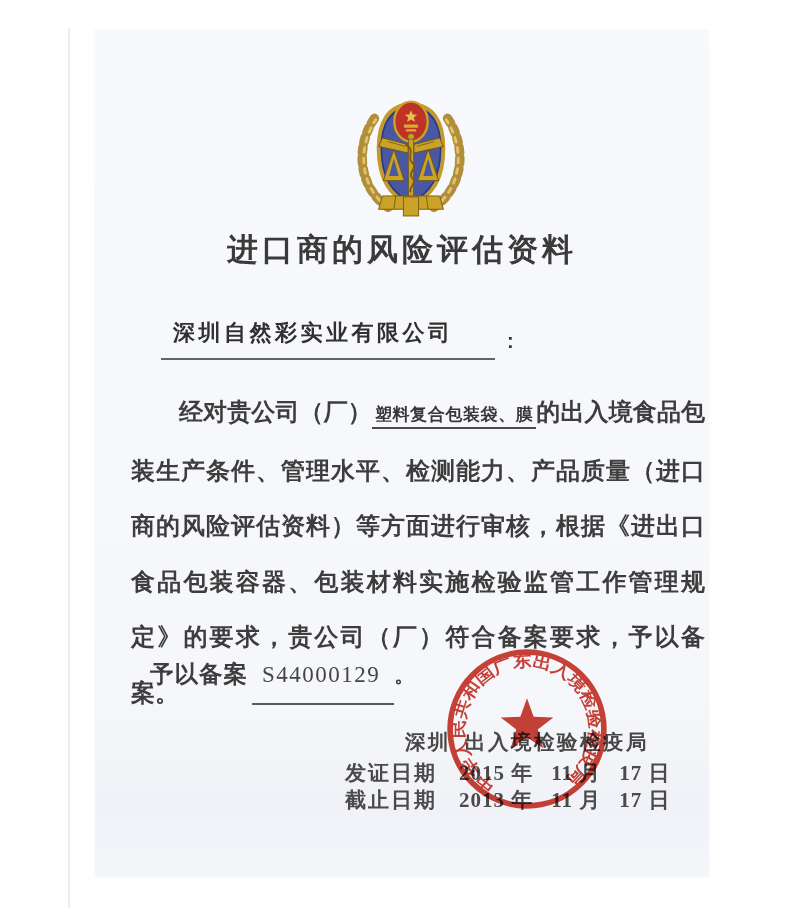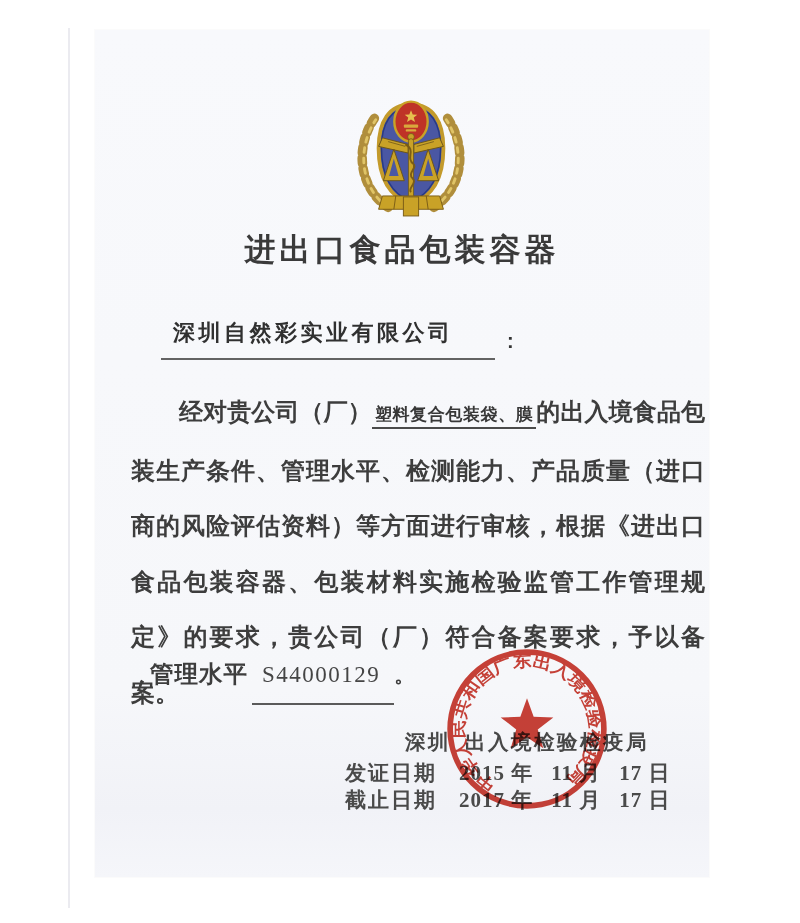--- a/index.html
+++ b/index.html
@@ -109,47 +109,47 @@
       <rect x="61.3" y="52" width="5.4" height="62" rx="2.5" fill="#c9a227" stroke="#6b5417" stroke-width="0.8"></rect>
       <path d="M 58 58 C 70 64 58 72 66 78 C 72 82 59 88 66 94 C 71 98 60 104 64 108" fill="none" stroke="#7a5c16" stroke-width="2"></path>
 
       <polygon points="34,112 94,112 98,126 30,126" fill="#c9a227" stroke="#7a5c16" stroke-width="1"></polygon>
       <line x1="48" y1="112" x2="46" y2="126" stroke="#7a5c16" stroke-width="1"></line>
       <line x1="80" y1="112" x2="82" y2="126" stroke="#7a5c16" stroke-width="1"></line>
       <rect x="56" y="113" width="16" height="20" fill="#c9a227" stroke="#7a5c16" stroke-width="1"></rect>
     </svg>
   </div>
 
-  <h1 class="cert-title">进出口食品包装容器</h1>
+  <h1 class="cert-title">进口商的风险评估资料</h1>
 
   <div class="recipient-line">
     <span>深圳自然彩实业有限公司</span>
   </div>
   <span class="recipient-colon">:</span>
 
   <p class="body-text"><span>经对贵公司（厂）</span><span class="product">塑料复合包装袋、膜</span><span>的出入境食品包装生产条件、管理水平、检测能力、产品质量（进口商的风险评估资料）等方面进行审核，根据《进出口食品包装容器、包装材料实施检验监管工作管理规定》的要求，贵公司（厂）符合备案要求，予以备案。</span></p>
 
   <div class="code-line">
-    <span>管理水平</span><span class="code-value">S44000129</span><span class="code-period">。</span>
+    <span>予以备案</span><span class="code-value">S44000129</span><span class="code-period">。</span>
   </div>
 
   <div class="authority-line">
     <span>深圳</span>
     <span>出入境检验检疫局</span>
   </div>
 
   <div class="date-line issue">
     <span class="date-label">发证日期</span>
     <span class="date-part">2015 年</span>
     <span class="date-part">11 月</span>
     <span class="date-part">17 日</span>
   </div>
   <div class="date-line expiry">
     <span class="date-label">截止日期</span>
-    <span class="date-part">2017 年</span>
+    <span class="date-part">2013 年</span>
     <span class="date-part">11 月</span>
     <span class="date-part">17 日</span>
   </div>
 
   <div class="stamp">
     <svg viewBox="0 0 160 160" width="164" height="164" aria-hidden="true">
       <defs>
         <path id="seal-arc" d="M 49.5 132.8 A 61 61 0 1 1 110.5 132.8" fill="none"></path>
       </defs>
       <circle cx="80" cy="80" r="75" fill="none" stroke="#c5281c" stroke-width="5.5"></circle>

